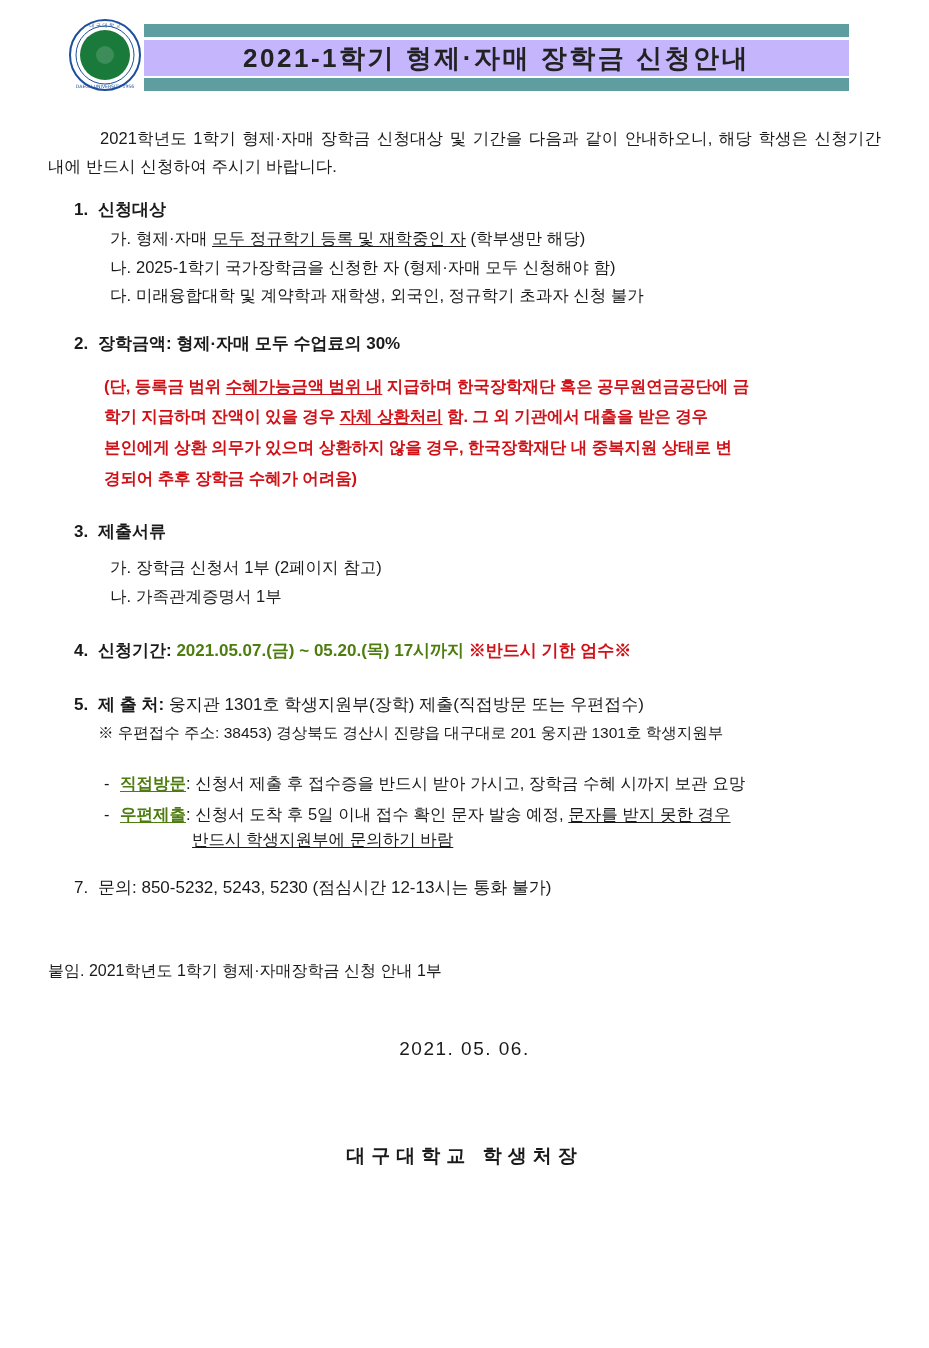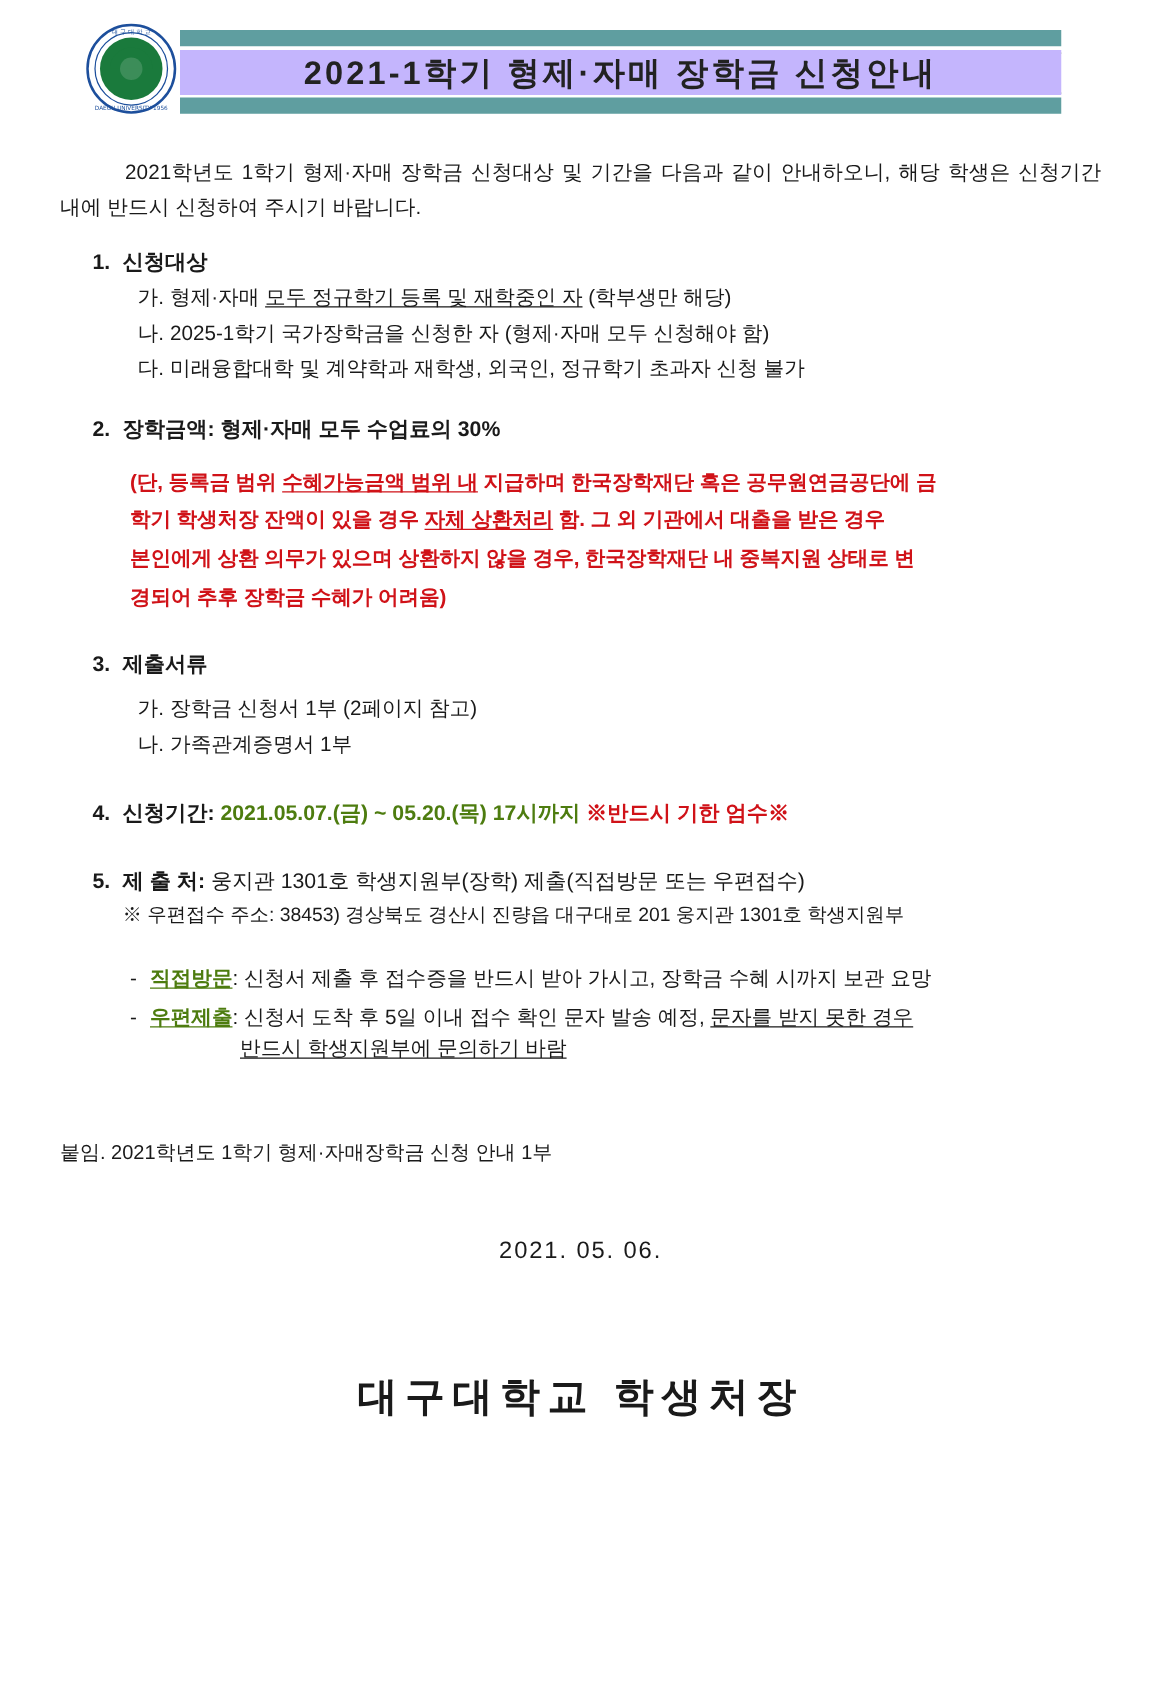--- a/index.html
+++ b/index.html
@@ -153,21 +153,21 @@
   }
   .date {
     margin-top: 50px;
     text-align: center;
     font-size: 19px;
     letter-spacing: 1.5px;
   }
   .signer {
     margin-top: 78px;
     text-align: center;
-    font-size: 32px;
+    font-size: 19px;
     font-weight: bold;
     letter-spacing: 6px;
   }
 </style>
 </head>
 <body>
 
 <div class="page">
 
   <div class="header">
@@ -211,21 +211,21 @@
     </div>
 
     <div class="sec" style="margin-top:22px;">
       <div class="sec-title">
         <span class="num">2.</span><span>장학금액: 형제·자매 모두 수업료의 30%</span>
       </div>
     </div>
 
     <div class="note-red">
       <div><span>(단, 등록금 범위 </span><span class="u">수혜가능금액 범위 내</span><span> 지급하며 한국장학재단 혹은 공무원연금공단에 금</span></div>
-      <div><span>학기 학생처장 잔액이 있을 경우 </span><span class="u">자체 상환처리</span><span> 함. 그 외 기관에서 대출을 받은 경우</span></div>
+      <div><span>학기 지급하며 잔액이 있을 경우 </span><span class="u">자체 상환처리</span><span> 함. 그 외 기관에서 대출을 받은 경우</span></div>
       <div>본인에게 상환 의무가 있으며 상환하지 않을 경우, 한국장학재단 내 중복지원 상태로 변</div>
       <div>경되어 추후 장학금 수혜가 어려움)</div>
     </div>
 
     <div class="sec" style="margin-top:26px;">
       <div class="sec-title">
         <span class="num">3.</span><span>제출서류</span>
       </div>
       <div class="sub" style="margin-top:10px;">
         <span class="lb">가.</span><span>장학금 신청서 1부 (2페이지 참고)</span>
@@ -251,20 +251,25 @@
     <div class="sec" style="margin-top:26px;">
       <div class="dash-item">
         <span class="d">-</span><span class="blue u">직접방문</span><span>: 신청서 제출 후 접수증을 반드시 받아 가시고, 장학금 수혜 시까지 보관 요망</span>
       </div>
       <div class="dash-item">
         <span class="d">-</span><span class="blue u">우편제출</span><span>: 신청서 도착 후 5일 이내 접수 확인 문자 발송 예정, </span><span class="u">문자를 받지 못한 경우</span>
         <div class="dash-cont u">반드시 학생지원부에 문의하기 바람</div>
       </div>
     </div>
 
+    <div class="sec" style="margin-top:22px;">
+      <div class="sec-title" style="font-weight:normal;">
+        <span class="num">7.</span><span>문의: 850-5232, 5243, 5230 (점심시간 12-13시는 통화 불가)</span>
+      </div>
+    </div>
 
     <div class="attach">붙임. 2021학년도 1학기 형제·자매장학금 신청 안내 1부</div>
 
     <div class="date">2021. 05. 06.</div>
 
     <div class="signer">대구대학교 학생처장</div>
 
   </div>
 </div>
 

